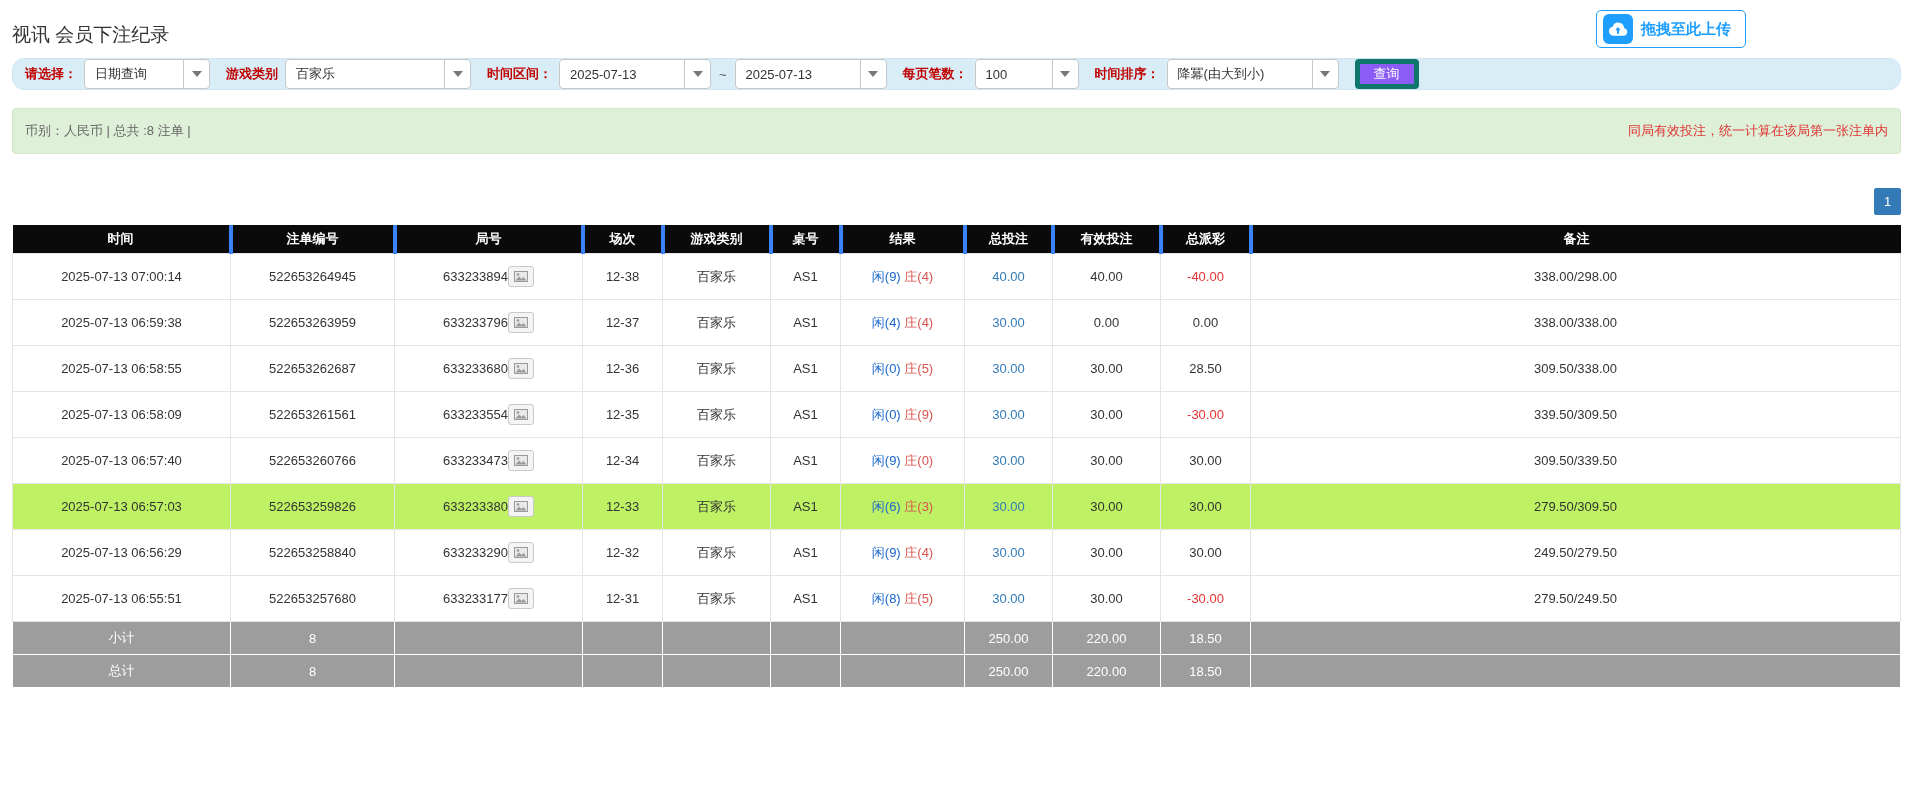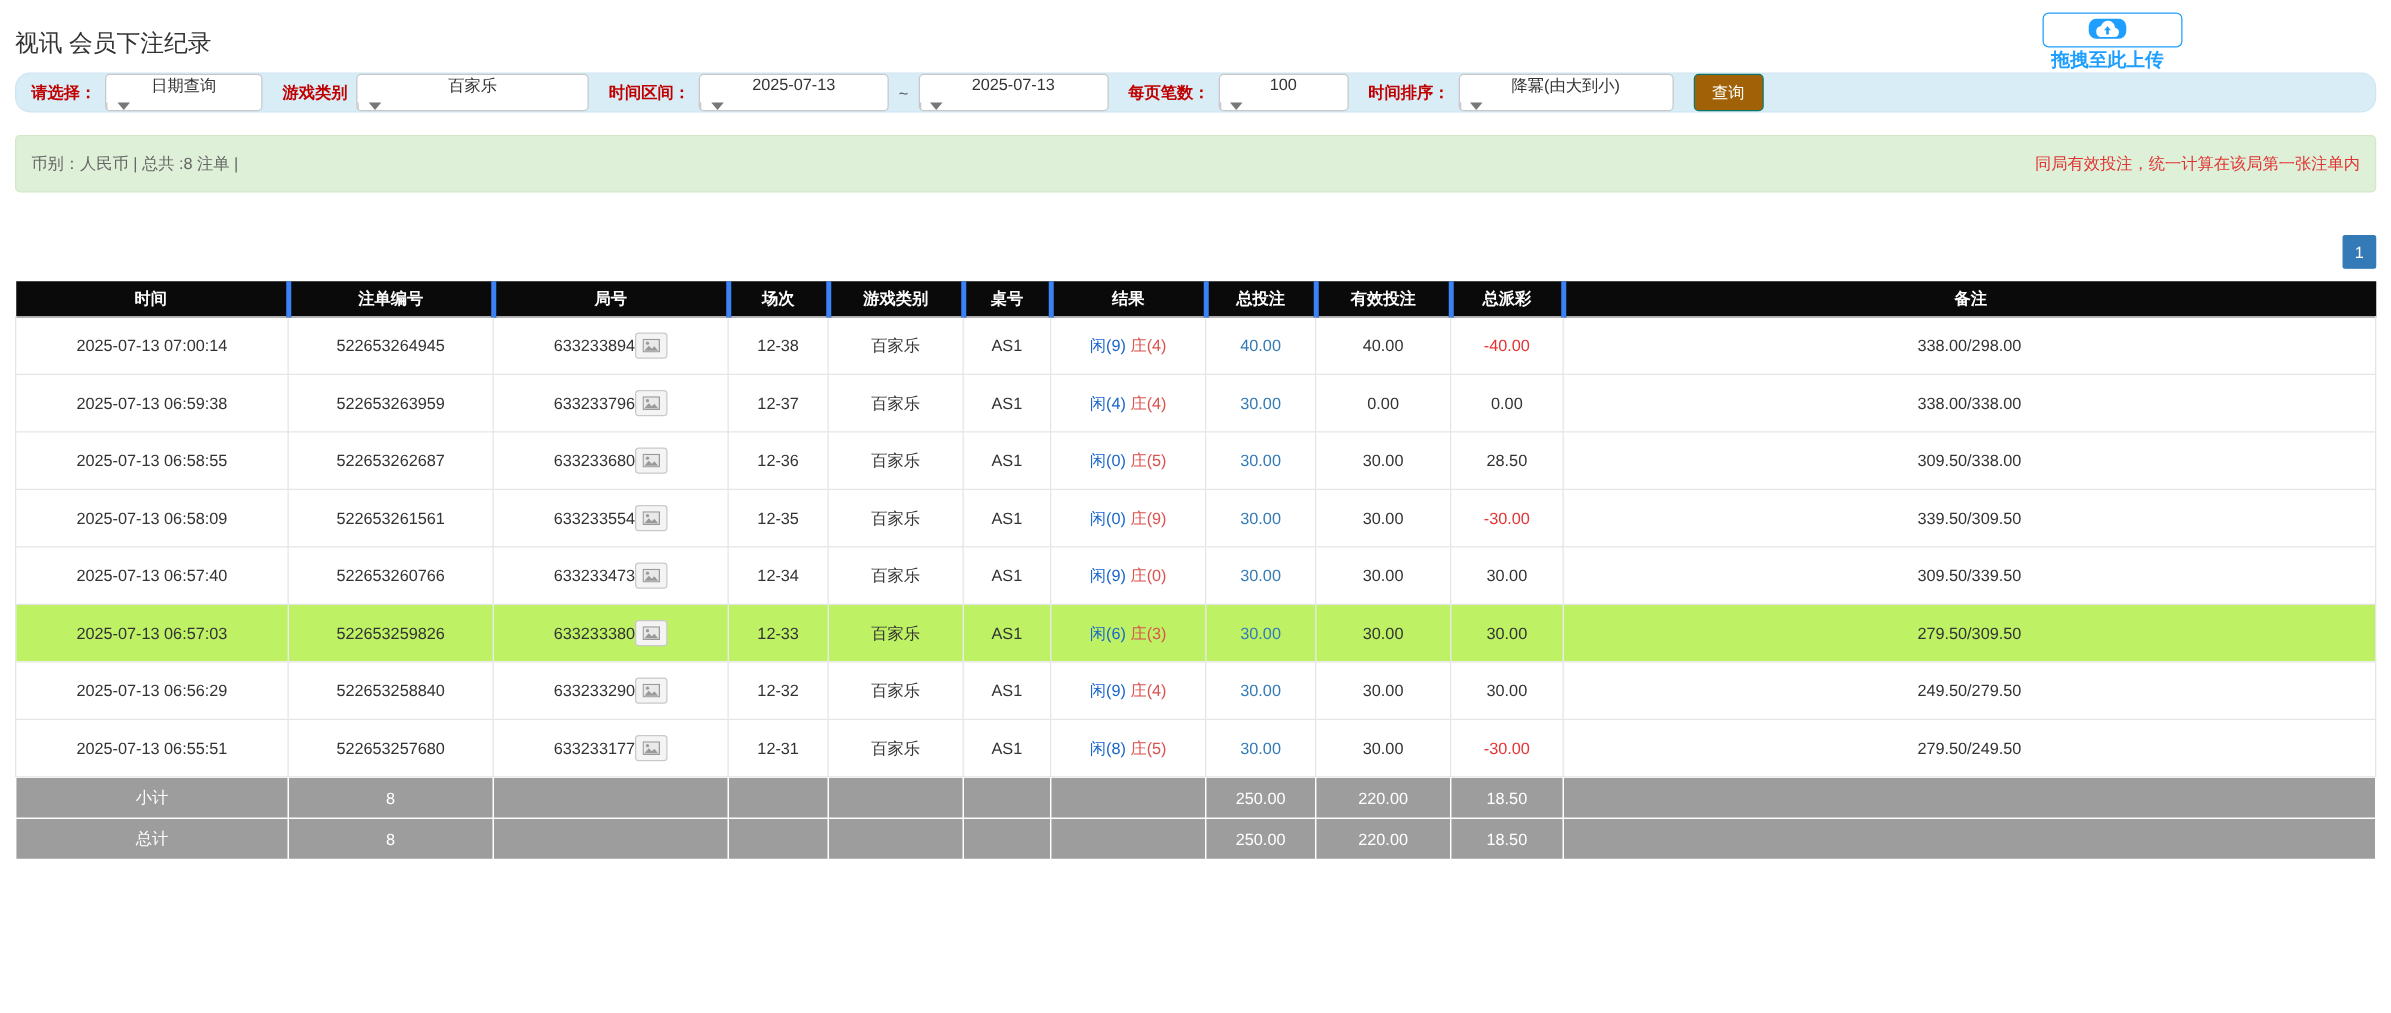--- a/index.html
+++ b/index.html
@@ -11,54 +11,54 @@
     width: 1913px;
   }
   .page { padding: 6px 12px 20px; }
 
   
   .topbar { display: flex; justify-content: space-between; align-items: flex-start; }
   .page-title { font-size: 19px; font-weight: normal; color: #333; margin: 16px 0 10px; }
   .upload-btn {
     display: inline-flex; align-items: center; gap: 8px;
     border: 1px solid #1e9fff; border-radius: 5px;
-    background: #fff; padding: 4px 14px 4px 6px; height: 28px;
-    cursor: pointer; margin: 4px 155px 0 0; flex-direction: column;
+    background: #fff; padding: 4px 14px 4px 6px; height: 38px;
+    cursor: pointer; margin: 4px 155px 0 0;
   }
   .upload-icon {
     width: 30px; height: 30px; border-radius: 6px; background: #1e9fff;
     display: inline-flex; align-items: center; justify-content: center;
   }
   .upload-label { color: #1e9fff; font-weight: bold; font-size: 15px; }
 
   
   .filterbar {
     background: #d9edf7; border: 1px solid #cfe6f2; border-radius: 12px;
     padding: 0 12px; display: flex; align-items: center; flex-wrap: nowrap;
     margin-bottom: 18px;
   }
   .fgroup { display: flex; align-items: center; margin-right: 16px; }
   .flabel { color: #c00000; font-weight: bold; margin-right: 7px; white-space: nowrap; }
   .sel {
     display: inline-flex; align-items: center; justify-content: space-between;
     background: #fff; border: 1px solid #c8c8c8; border-radius: 4px;
-    height: 30px; cursor: pointer; flex-direction: column;
+    height: 30px; cursor: pointer;
   }
   .sel-value { padding: 0 10px; white-space: nowrap; overflow: hidden; }
   .sel-caret {
     width: 26px; align-self: stretch; border-left: 1px solid #c8c8c8;
     display: flex; align-items: center; justify-content: center; flex: none;
   }
   .caret-tri {
     width: 0; height: 0; border-left: 5px solid transparent;
     border-right: 5px solid transparent; border-top: 6px solid #777;
   }
   .tilde { color: #555; margin: 0 8px; }
   .search-btn {
-    background: #a16207; border: 1px solid #0f766e; color: #fff;
+    background: #8b5cf6; border: 5px solid #0f766e; color: #fff;
     border-radius: 4px; height: 30px; padding: 0 14px; font-size: 13px;
     cursor: pointer; font-family: inherit;
   }
 
   
   .infobar {
     background: #dff0d8; border: 1px solid #d3e8c8; border-radius: 4px;
     padding: 13px 12px; display: flex; justify-content: space-between; align-items: center;
   }
   .info-left { color: #666; }

